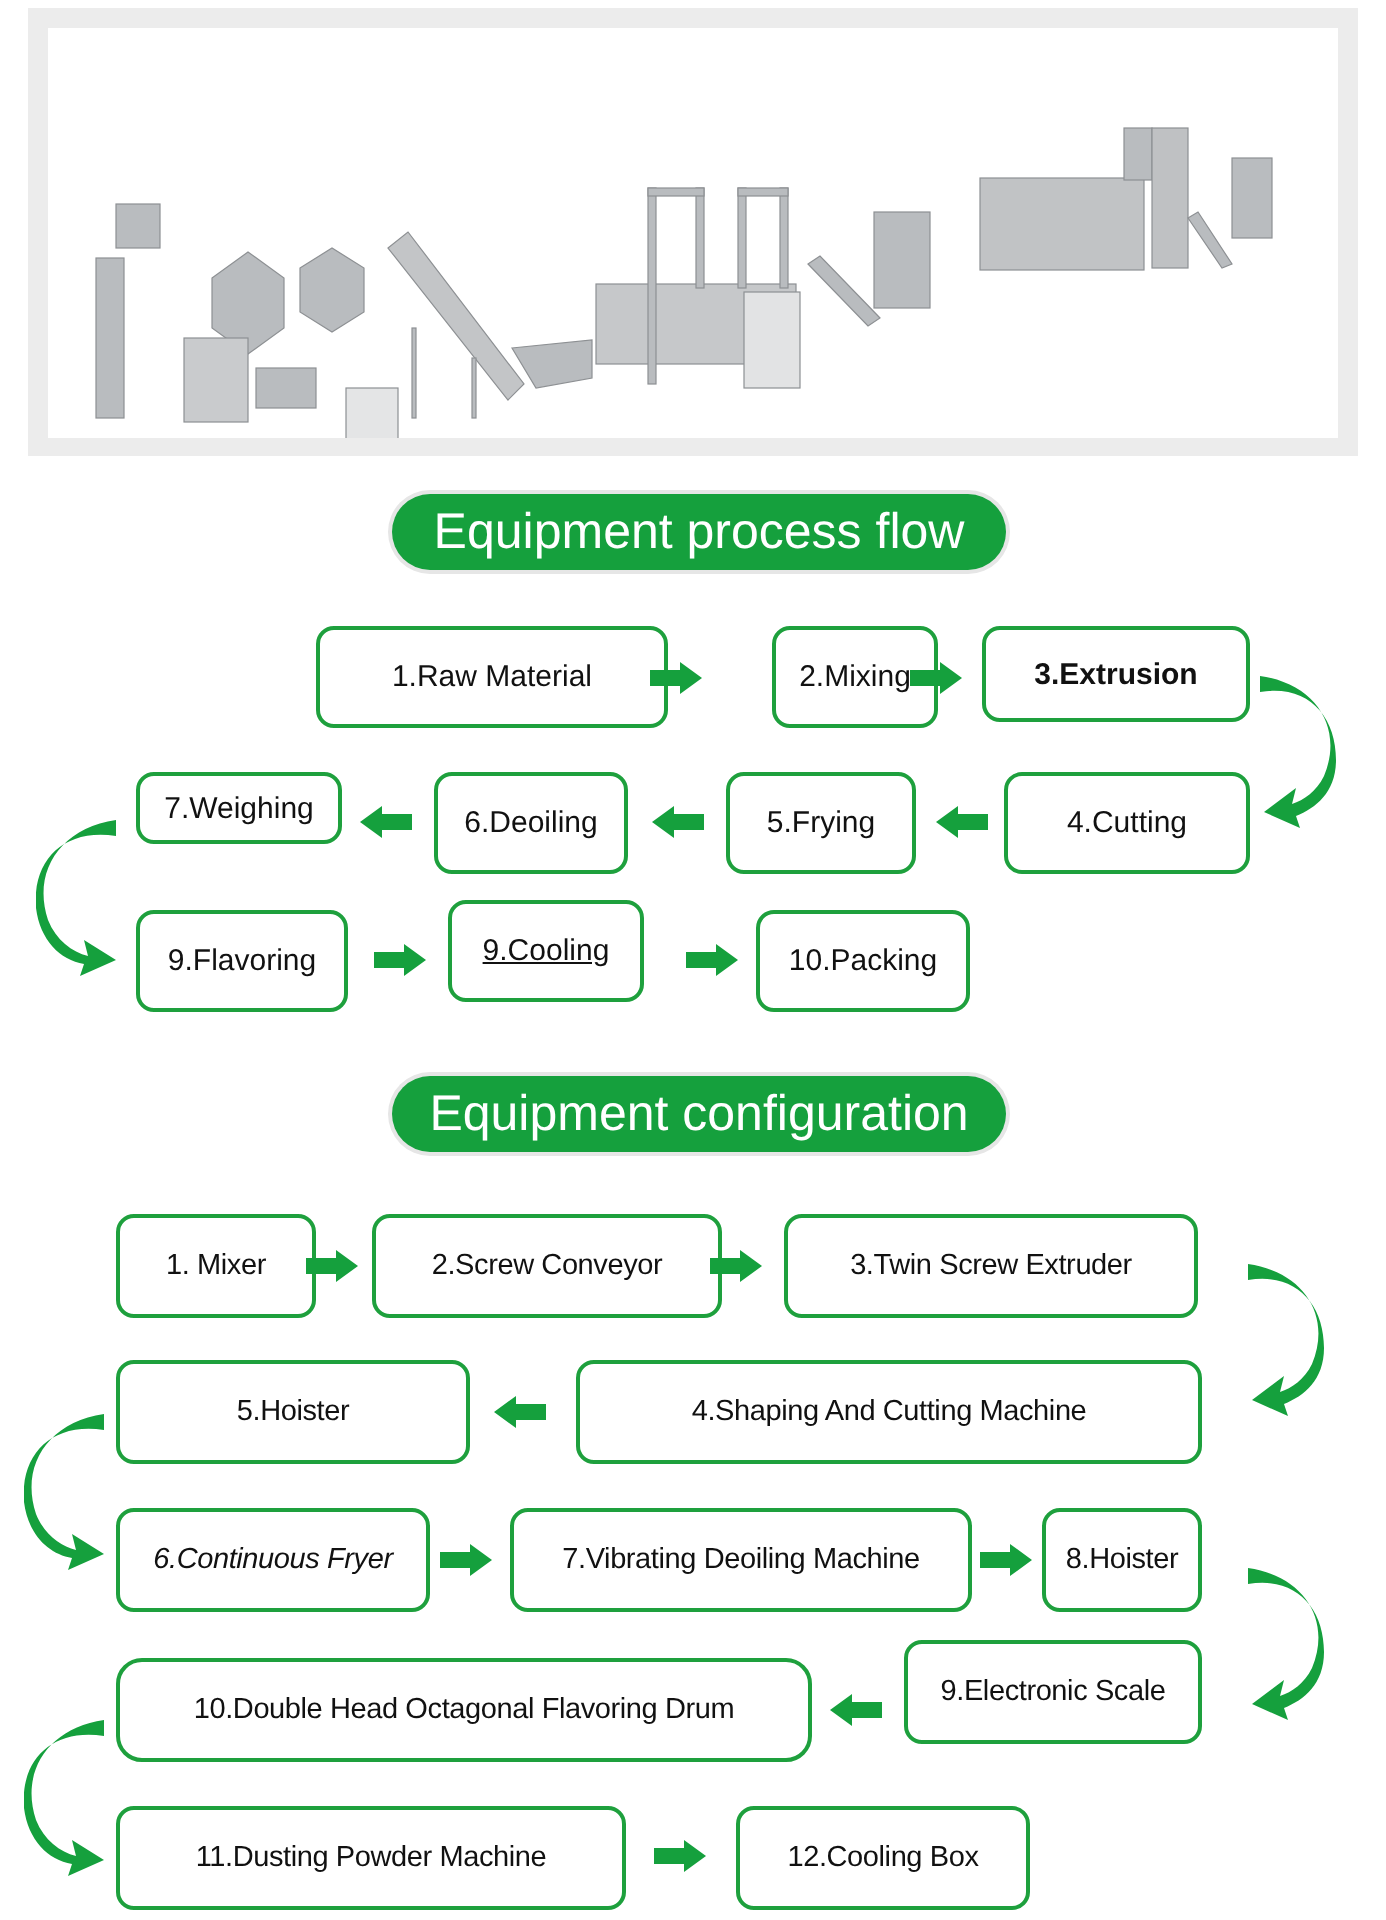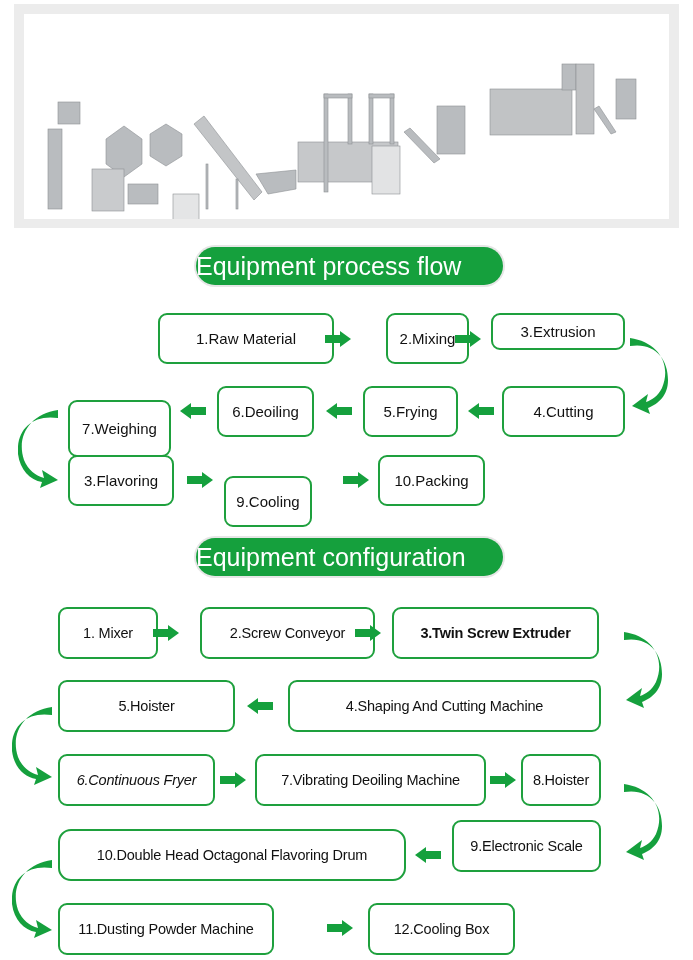--- a/index.html
+++ b/index.html
@@ -1,21 +1,21 @@
 <!DOCTYPE html>
 <html><head>
 <meta charset="utf-8">
 <style>
   html, body { margin:0; padding:0; }
   body { width:693px; height:960px; background:#ffffff; position:relative; overflow:hidden;
          font-family:"Liberation Sans", sans-serif; }
   .photo-frame { position:absolute; left:14px; top:4px; width:665px; height:224px; background:#ececec; }
   .photo-inner { position:absolute; left:10px; top:10px; width:645px; height:205px; background:#fff; }
   .banner { position:absolute; height:38px; border-radius:19px; background:#15a03d; color:#fff;
-            font-size:25px; line-height:38px; box-shadow:0 0 0 2px #e6e6e6; }
+            font-size:25px; line-height:38px; text-align:center; box-shadow:0 0 0 2px #e6e6e6; }
   .box { position:absolute; border:2px solid #1ea03d; border-radius:9px; background:#fff; box-sizing:border-box;
          display:flex; align-items:center; justify-content:center; font-size:15px; color:#111; white-space:nowrap; }
   .cfg { font-size:14.5px; letter-spacing:-0.2px; }
   .arrow { position:absolute; width:26px; height:16px; }
   .curve { position:absolute; }
   svg { display:block; }
 </style>
 </head>
 <body>
 
@@ -57,27 +57,27 @@
         <rect x="592" y="65" width="20" height="40"></rect>
       </g>
     </svg>
   </div>
 </div>
 
 <div class="banner" style="left:196px;top:247px;width:307px;">Equipment process flow</div>
 
 <div class="box" style="left:158px;top:313px;width:176px;height:51px;">1.Raw Material</div>
 <div class="box" style="left:363px;top:313px;width:83px;height:51px;margin-left:23px;">2.Mixing</div>
-<div class="box" style="left:491px;top:313px;width:134px;height:37px;">3.Extrusion</div>
+<div class="box" style="left:491px;top:313px;width:134px;height:48px;font-weight:bold;">3.Extrusion</div>
 <div class="box" style="left:502px;top:386px;width:123px;height:51px;">4.Cutting</div>
 <div class="box" style="left:363px;top:386px;width:95px;height:51px;">5.Frying</div>
 <div class="box" style="left:217px;top:386px;width:97px;height:51px;">6.Deoiling</div>
-<div class="box" style="left:68px;top:400px;width:103px;height:57px;">7.Weighing</div>
-<div class="box" style="left:68px;top:455px;width:106px;height:51px;">3.Flavoring</div>
-<div class="box" style="left:224px;top:476px;width:88px;height:51px;">9.Cooling</div>
+<div class="box" style="left:68px;top:386px;width:103px;height:36px;">7.Weighing</div>
+<div class="box" style="left:68px;top:455px;width:106px;height:51px;">9.Flavoring</div>
+<div class="box" style="left:224px;top:450px;width:98px;height:51px;text-decoration:underline;">9.Cooling</div>
 <div class="box" style="left:378px;top:455px;width:107px;height:51px;">10.Packing</div>
 
 <svg class="arrow" style="left:325px;top:331px;" viewBox="0 0 26 16">
     <polygon points="0,4 15,4 15,0 26,8 15,16 15,12 0,12" fill="#15a03d"></polygon>
   </svg>
 <svg class="arrow" style="left:455px;top:331px;" viewBox="0 0 26 16">
     <polygon points="0,4 15,4 15,0 26,8 15,16 15,12 0,12" fill="#15a03d"></polygon>
   </svg>
 <svg class="arrow" style="left:468px;top:403px;" viewBox="0 0 26 16">
     <polygon points="26,4 11,4 11,0 0,8 11,16 11,12 26,12" fill="#15a03d"></polygon>
@@ -98,30 +98,30 @@
 <svg class="curve" style="left:628px;top:336px;" width="42" height="78" viewBox="0 0 42 78">
   <path d="M2,2 C30,6 44,28 34,52 C30,60 24,64 18,66 L20,58 L4,70 L22,78 L20,72 C30,68 40,60 40,44 C40,22 26,6 2,10 Z" fill="#15a03d"></path>
 </svg>
 <svg class="curve" style="left:18px;top:408px;" width="42" height="82" viewBox="0 0 42 82">
   <path d="M40,2 C12,6 -2,28 6,52 C10,62 18,68 26,70 L24,62 L40,72 L22,80 L24,74 C12,72 2,62 0,46 C-2,22 14,6 40,10 Z" fill="#15a03d"></path>
 </svg>
 
 <div class="banner" style="left:196px;top:538px;width:307px;">Equipment configuration</div>
 
 <div class="box cfg" style="left:58px;top:607px;width:100px;height:52px;">1. Mixer</div>
-<div class="box cfg" style="left:200px;top:607px;width:175px;height:52px;">2.Screw Conveyor</div>
-<div class="box cfg" style="left:392px;top:607px;width:207px;height:52px;font-weight:bold;">3.Twin Screw Extruder</div>
+<div class="box cfg" style="left:186px;top:607px;width:175px;height:52px;">2.Screw Conveyor</div>
+<div class="box cfg" style="left:392px;top:607px;width:207px;height:52px;">3.Twin Screw Extruder</div>
 <div class="box cfg" style="left:288px;top:680px;width:313px;height:52px;">4.Shaping And Cutting Machine</div>
 <div class="box cfg" style="left:58px;top:680px;width:177px;height:52px;">5.Hoister</div>
 <div class="box cfg" style="left:58px;top:754px;width:157px;height:52px;font-style:italic;">6.Continuous Fryer</div>
 <div class="box cfg" style="left:255px;top:754px;width:231px;height:52px;">7.Vibrating Deoiling Machine</div>
 <div class="box cfg" style="left:521px;top:754px;width:80px;height:52px;">8.Hoister</div>
 <div class="box cfg" style="left:452px;top:820px;width:149px;height:52px;">9.Electronic Scale</div>
 <div class="box cfg" style="left:58px;top:829px;width:348px;height:52px;border-radius:13px;">10.Double Head Octagonal Flavoring Drum</div>
-<div class="box cfg" style="left:58px;top:903px;width:216px;height:52px;">11.Dusting Powder Machine</div>
+<div class="box cfg" style="left:58px;top:903px;width:255px;height:52px;">11.Dusting Powder Machine</div>
 <div class="box cfg" style="left:368px;top:903px;width:147px;height:52px;">12.Cooling Box</div>
 
 <svg class="arrow" style="left:153px;top:625px;" viewBox="0 0 26 16">
     <polygon points="0,4 15,4 15,0 26,8 15,16 15,12 0,12" fill="#15a03d"></polygon>
   </svg>
 <svg class="arrow" style="left:355px;top:625px;" viewBox="0 0 26 16">
     <polygon points="0,4 15,4 15,0 26,8 15,16 15,12 0,12" fill="#15a03d"></polygon>
   </svg>
 <svg class="arrow" style="left:247px;top:698px;" viewBox="0 0 26 16">
     <polygon points="26,4 11,4 11,0 0,8 11,16 11,12 26,12" fill="#15a03d"></polygon>

